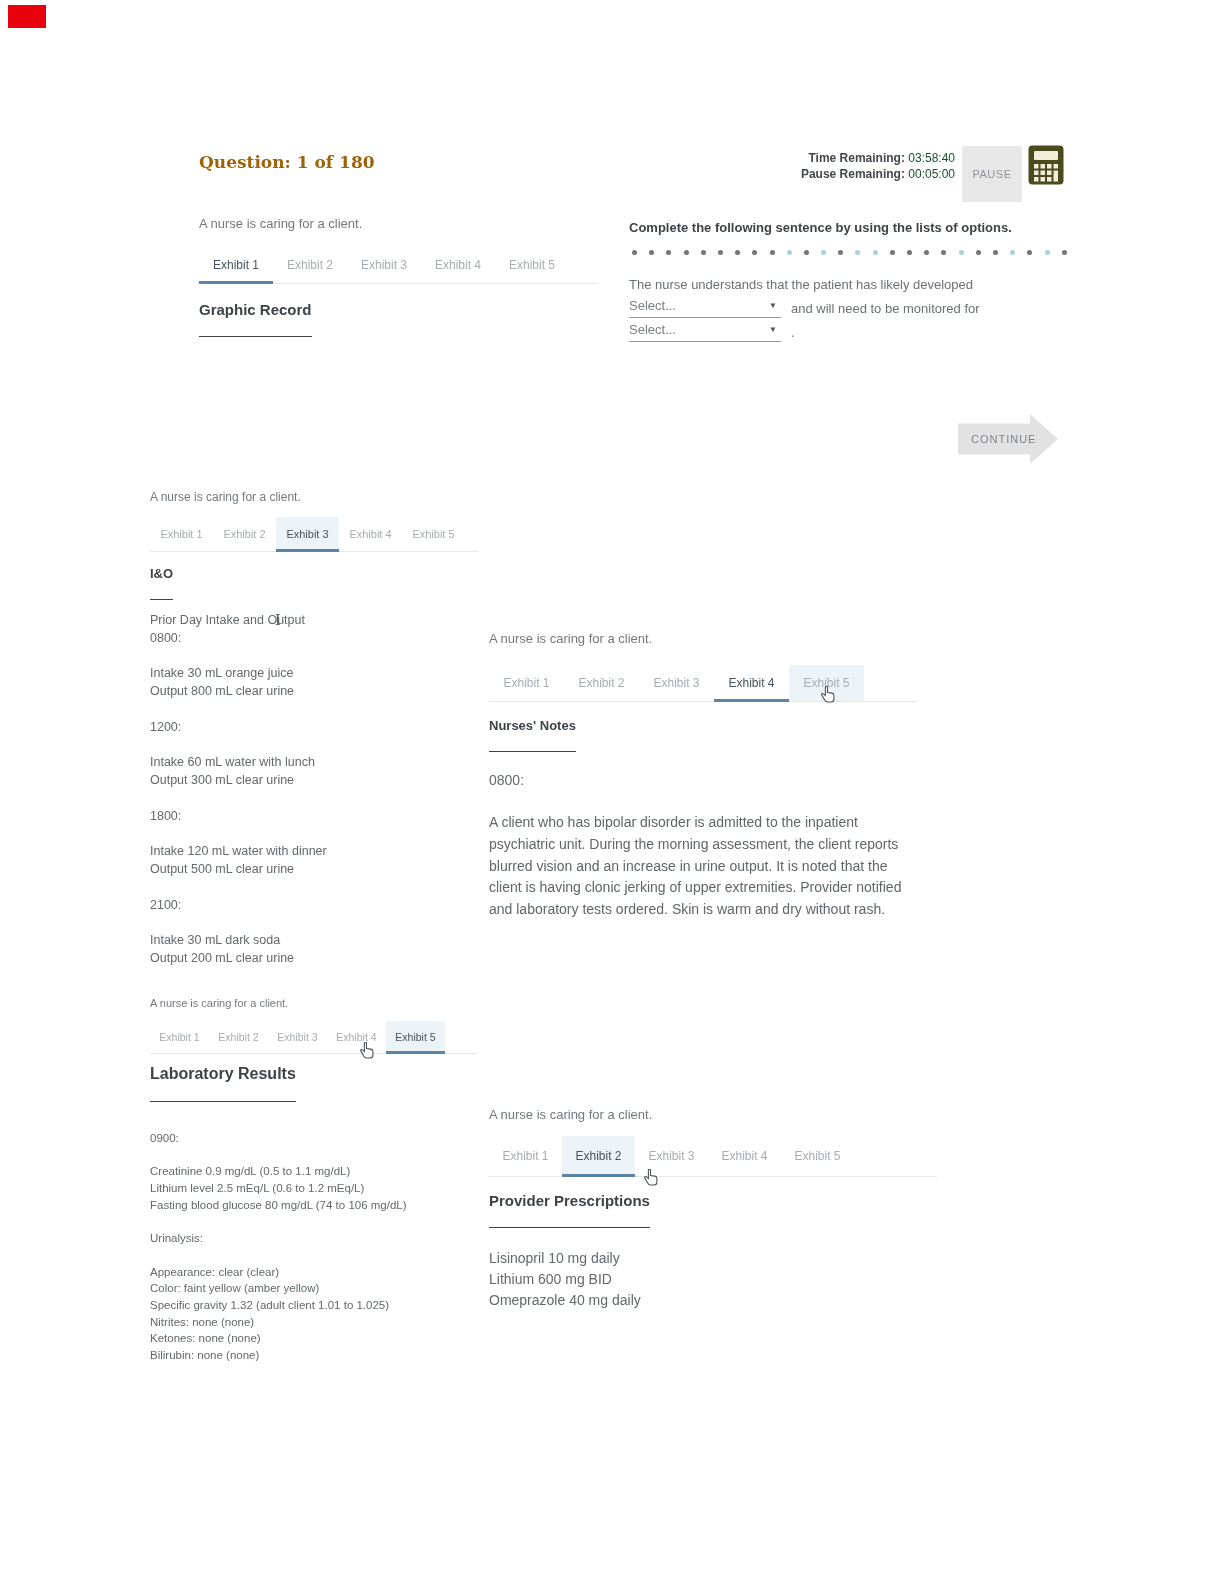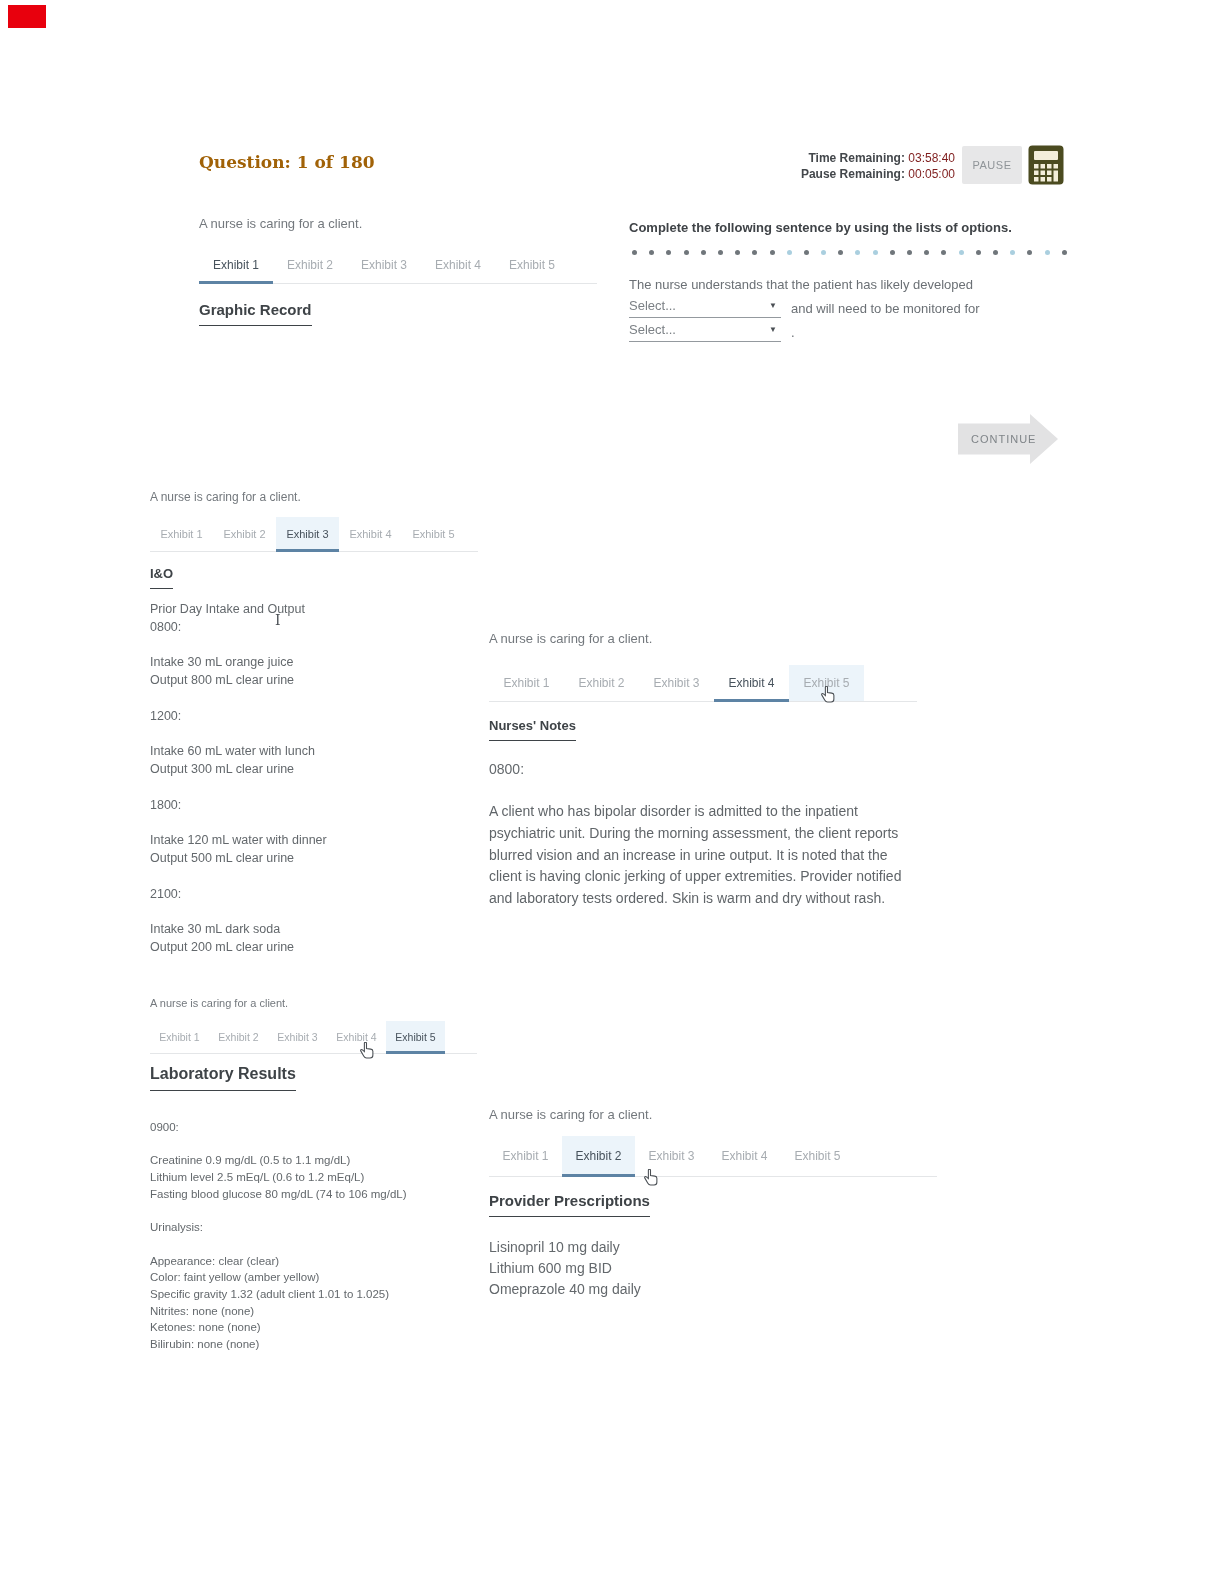--- a/index.html
+++ b/index.html
@@ -8,22 +8,22 @@
   #page { position:relative; width:1224px; height:1584px; background:#fff; overflow:hidden; }
 
   .abs { position:absolute; }
 
   
   #red-marker { left:8px; top:5px; width:38px; height:23px; background:#e8000d; }
   #q-title { left:199px; top:152px; font-family:"DejaVu Serif","Liberation Serif",serif;
              font-weight:bold; font-size:17px; color:#a16207; }
   #timer { left:700px; top:150px; width:255px; text-align:right; font-size:12px; line-height:16px; }
   #timer .tl { font-weight:bold; color:#43474b; }
-  #timer .tv { color:#7f1d1d; }
-  #pause-btn { left:962px; top:146px; width:60px; height:38px; background:#e7e7e8; border:none;
+  #timer .tv { color:#14532d; }
+  #pause-btn { left:962px; top:146px; width:60px; height:56px; background:#e7e7e8; border:none;
                border-radius:2px; color:#8f9498; font-size:11px; letter-spacing:.5px; cursor:pointer;
                font-family:inherit; }
   #calc { left:1028px; top:145px; width:36px; height:40px; }
 
   
   #instruction { left:629px; top:220px; width:440px; font-size:13px; font-weight:bold; color:#3f4347; }
   #dots { left:632px; top:250px; display:flex; gap:12.2px; align-items:center; }
   .dot { width:5px; height:5px; border-radius:50%; }
   .dot.dark { background:#70767b; }
   .dot.light { background:#aacfdf; }
@@ -42,21 +42,21 @@
   
   .stem { color:#73787d; }
   .tabs { display:flex; border-bottom:1px solid #e4e6e8; }
   .tab { display:flex; align-items:center; justify-content:center; color:#a7acb1; position:relative;
          cursor:pointer; height:100%; }
   .tab.active { color:#47525c; }
   .tab.active::after { content:""; position:absolute; left:0; right:0; bottom:-1px; height:3px;
                        background:#5d83a4; }
   .tab.bg, .tab.hover { background:#ecf4fa; }
   .ptitle { color:#3e4347; font-weight:bold; display:inline-block; border-bottom:1.5px solid #3e4347;
-            padding-bottom:7px; }
+            padding-bottom:18px; }
   .lines { color:#63686c; white-space:pre-line; }
 
   
   #p1 { left:199px; top:216px; width:400px; }
   #p1 .stem { font-size:13px; }
   #p1 .tabs { margin-top:16px; height:37px; width:398px; }
   #p1 .tab { width:74px; font-size:12px; }
   #p1 .ptitle { margin-top:17px; font-size:15px; }
   #p1 .lines { margin-top:19px; font-size:14px; line-height:20.5px; }
 

